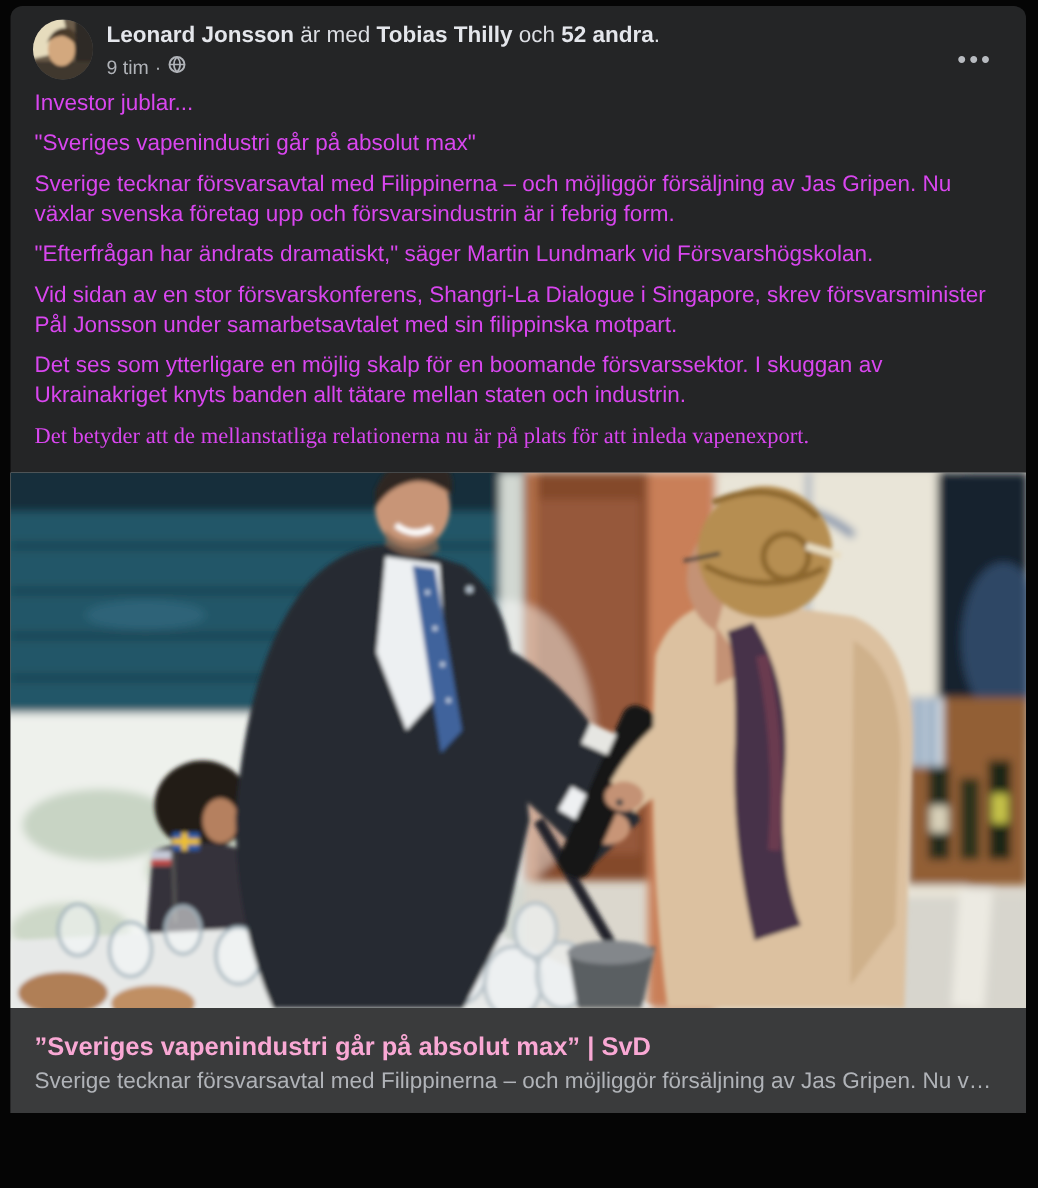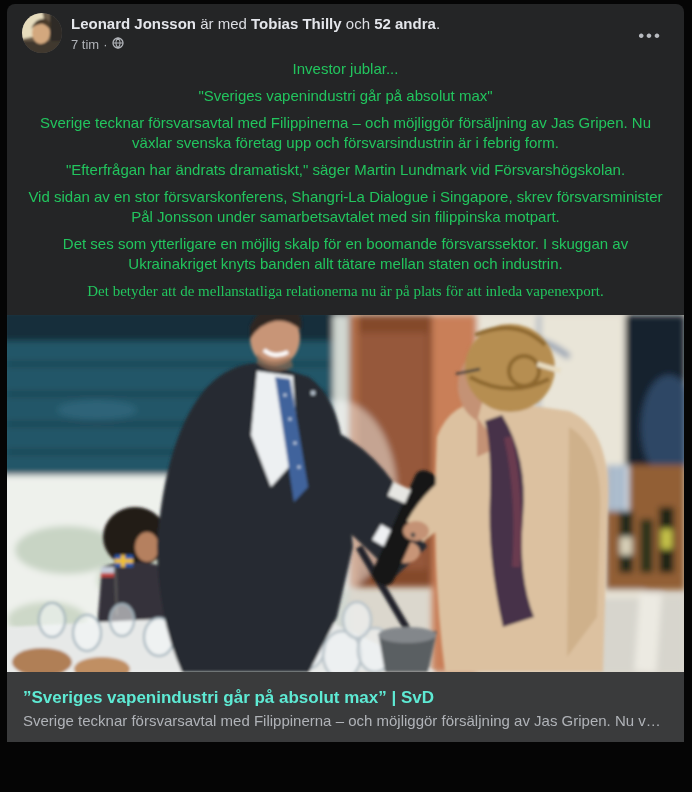--- a/index.html
+++ b/index.html
@@ -6,41 +6,41 @@
   body{
     width:692px;height:792px;overflow:hidden;position:relative;
     background:#050505;
     font-family:"Liberation Sans", sans-serif;
   }
   .card{
     position:absolute;left:7px;top:4px;width:677px;
     background:#242526;border-radius:8px 8px 0 0;
   }
   
-  .header{display:flex;align-items:center;padding:8px 16px 0 15px;}
+  .header{display:flex;align-items:flex-end;padding:8px 16px 0 15px;}
   .avatar{width:40px;height:40px;border-radius:50%;overflow:hidden;flex:0 0 40px;cursor:pointer;background:#555;}
   .avatar svg{display:block;}
   .hmid{flex:1;margin-left:9px;min-width:0;}
   .line1{font-size:15px;line-height:19px;color:#e4e6eb;padding-top:2px;}
   .line1 .strong{font-weight:700;cursor:pointer;}
   .line1 .plain{color:#dcdee3;}
   .line2{display:flex;align-items:center;gap:4px;font-size:13px;line-height:16px;color:#b0b3b8;margin-top:4px;}
   .globe{display:inline-block;}
   .menu{color:#b8bbc0;font-size:17px;line-height:10px;letter-spacing:2px;padding:8px 6px;margin-top:6px;cursor:pointer;user-select:none;}
   
   .bodytext{padding:6px 16px 0 16px;}
-  .bodytext p{margin:0 0 7px 0;font-size:15px;line-height:20px;color:#22c55e;text-align:center;}
+  .bodytext p{margin:0 0 7px 0;font-size:15px;line-height:20px;color:#d946ef;}
   .bodytext p.last{margin-bottom:14px;font-family:Liberation Serif, serif;}
   
   .photo{width:677px;height:357px;overflow:hidden;cursor:pointer;background:#7a7d7e;position:relative;}
   .photo svg{display:block;}
   
   .preview{display:block;background:#3a3b3c;padding:10px 16px 12px 16px;cursor:pointer;}
   .domain{font-size:13px;line-height:15px;color:#b0b3b8;letter-spacing:.2px;}
-  .ptitle{font-size:17px;line-height:21px;font-weight:700;color:#5eead4;margin-top:5px;white-space:nowrap;overflow:hidden;}
+  .ptitle{font-size:17px;line-height:21px;font-weight:700;color:#f9a8d4;margin-top:5px;white-space:nowrap;overflow:hidden;}
   .pdesc{font-size:15px;line-height:19px;color:#b0b3b8;margin-top:3px;white-space:nowrap;overflow:hidden;}
 </style>
 </head>
 <body>
 
 <div class="card">
 
   <div class="header">
     <div class="avatar">
       <svg width="40" height="40" viewBox="0 0 40 40">
@@ -55,21 +55,21 @@
           <rect x="28" y="-2" width="16" height="44" fill="#2e2a25"></rect>
           <rect x="0" y="28" width="40" height="14" fill="#40372d"></rect>
           <ellipse cx="19" cy="20" rx="9" ry="11" fill="#d3a87e"></ellipse>
           <path d="M9,16 Q14,4 24,6 Q30,8 28,16 Q22,10 18,11 Q12,12 9,16 Z" fill="#4a3a2c"></path>
         </g>
       </svg>
     </div>
     <div class="hmid">
       <div class="line1"><span class="strong">Leonard Jonsson</span><span class="plain"> är med </span><span class="strong">Tobias Thilly</span><span class="plain"> och </span><span class="strong">52 andra</span><span class="plain">.</span></div>
       <div class="line2">
-        <span>7 tim</span>
+        <span>9 tim</span>
         <span>·</span>
         <span class="globe">
           <svg width="12" height="12" viewBox="0 0 12 12">
             <circle cx="6" cy="6" r="5" fill="none" stroke="#b0b3b8" stroke-width="1.3"></circle>
             <path d="M1,6 H11 M6,1 C3.2,3.8 3.2,8.2 6,11 C8.8,8.2 8.8,3.8 6,1" fill="none" stroke="#b0b3b8" stroke-width="1.1"></path>
           </svg>
         </span>
       </div>
     </div>
     <div class="menu">•••</div>

